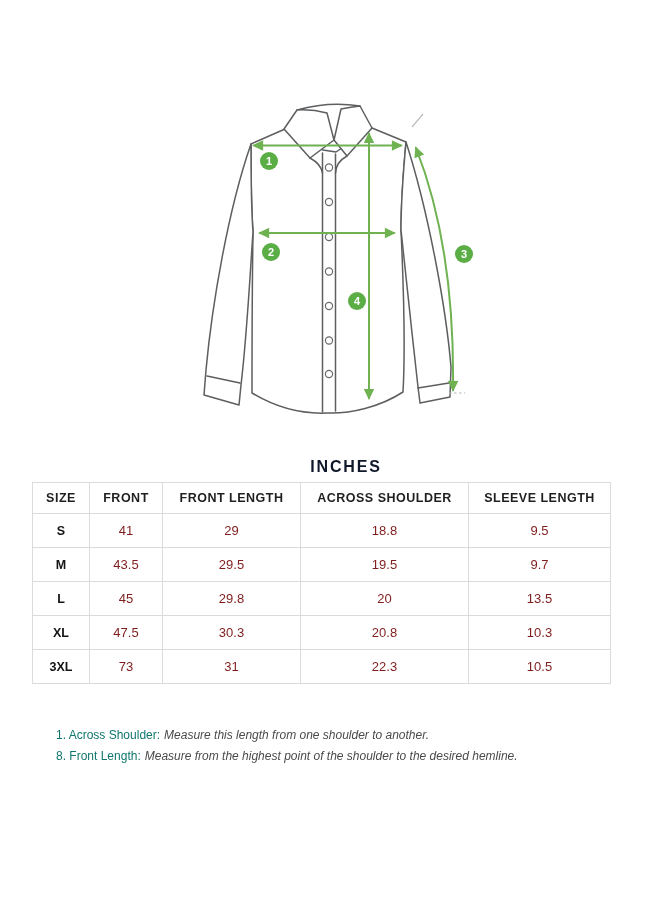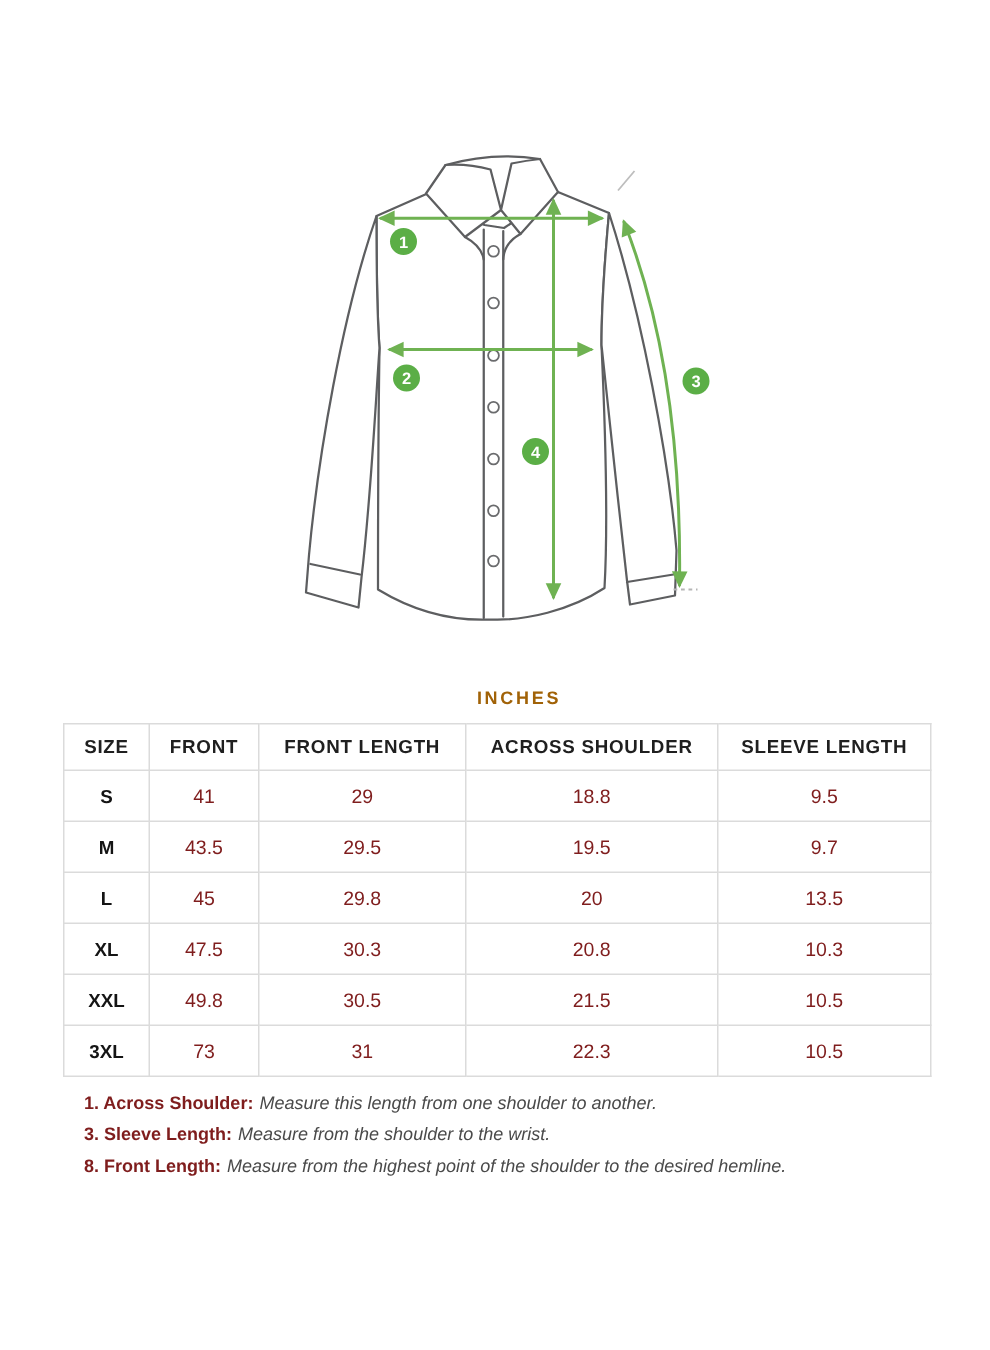--- a/index.html
+++ b/index.html
@@ -7,37 +7,37 @@
     position:relative; width:660px; height:900px; background:#ffffff;
     font-family:"Liberation Sans","DejaVu Sans",sans-serif; overflow:hidden;
   }
   .diagram-wrap { position:absolute; left:170px; top:95px; width:340px; height:340px; }
   .badge-num {
     font-family:"Liberation Sans","DejaVu Sans",sans-serif;
     font-size:11px; font-weight:700; fill:#ffffff; text-anchor:middle;
   }
   .unit-label {
     position:absolute; top:458px; left:346px; transform:translateX(-50%);
-    font-size:12px; font-weight:700; letter-spacing:1.8px; color:#a16207;
+    font-size:16px; font-weight:700; letter-spacing:1.8px; color:#0f172a;
   }
   .size-table {
-    position:absolute; left:42px; top:482px; width:578px;
+    position:absolute; left:32px; top:482px; width:578px;
     border-collapse:collapse; table-layout:fixed;
   }
   .size-table th, .size-table td {
     border:1px solid #dbdbdb; text-align:center; vertical-align:middle; padding:0;
   }
   .size-table thead th {
     height:30px; font-size:12.5px; font-weight:700; color:#1f1f1f; letter-spacing:0.5px;
   }
   .size-table tbody td { height:33px; font-size:13px; color:#7f1d1d; }
   .size-table tbody td.size-col { font-weight:700; font-size:12.5px; color:#141414; }
   .notes { position:absolute; left:56px; top:729px; width:570px; }
   .note { margin-bottom:8px; font-size:12px; line-height:13px; color:#4a4a4a; }
-  .note b { color:#7f1d1d; font-weight:700; }
+  .note b { color:#0f766e; font-weight:400; }
   .note span { margin-left:4px;font-style:italic; }
 </style>
 </head>
 <body>
 
 <div class="page">
 
   <div class="diagram-wrap">
     <svg width="340" height="340" viewBox="0 0 340 340">
       <defs>
@@ -148,35 +148,27 @@
           <td>13.5</td>
         </tr>
         <tr>
           <td class="size-col">XL</td>
           <td>47.5</td>
           <td>30.3</td>
           <td>20.8</td>
           <td>10.3</td>
         </tr>
         <tr>
-          <td class="size-col">XXL</td>
-          <td>49.8</td>
-          <td>30.5</td>
-          <td>21.5</td>
-          <td>10.5</td>
-        </tr>
-        <tr>
           <td class="size-col">3XL</td>
           <td>73</td>
           <td>31</td>
           <td>22.3</td>
           <td>10.5</td>
         </tr>
       </tbody>
   </table>
 
   <div class="notes" id="notes">
       <div class="note"><b>1. Across Shoulder:</b><span>Measure this length from one shoulder to another.</span></div>
-      <div class="note"><b>3. Sleeve Length:</b><span>Measure from the shoulder to the wrist.</span></div>
       <div class="note"><b>8. Front Length:</b><span>Measure from the highest point of the shoulder to the desired hemline.</span></div>
     </div>
 
 </div>
 
 </body></html>

